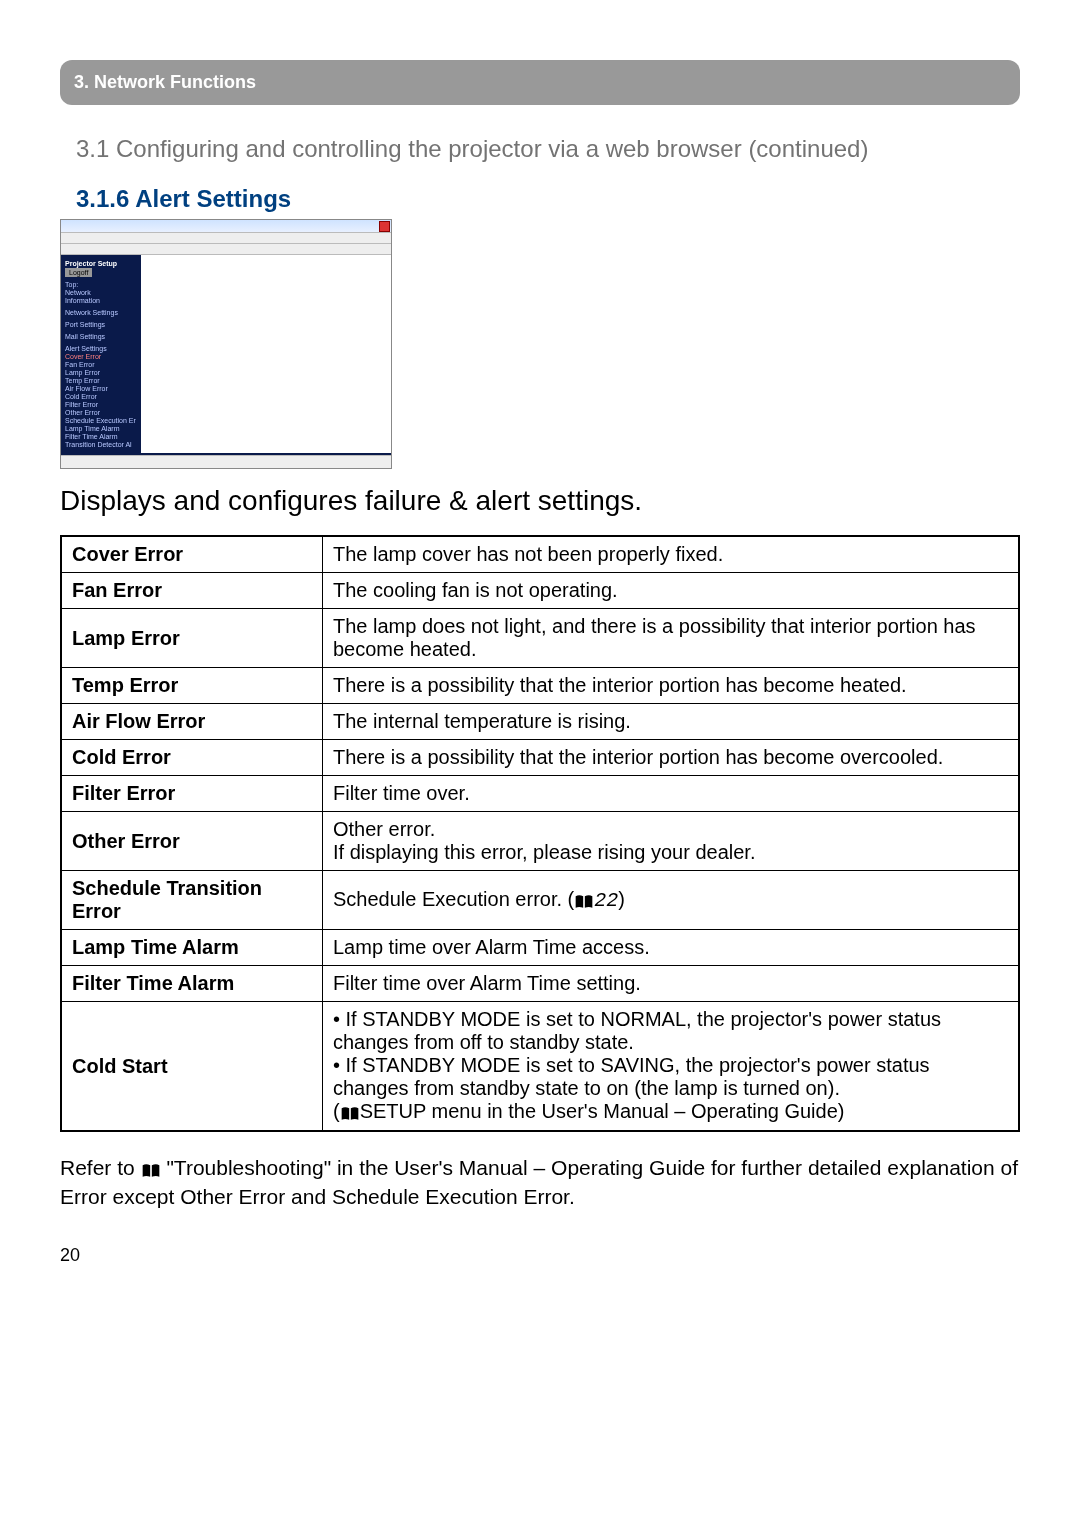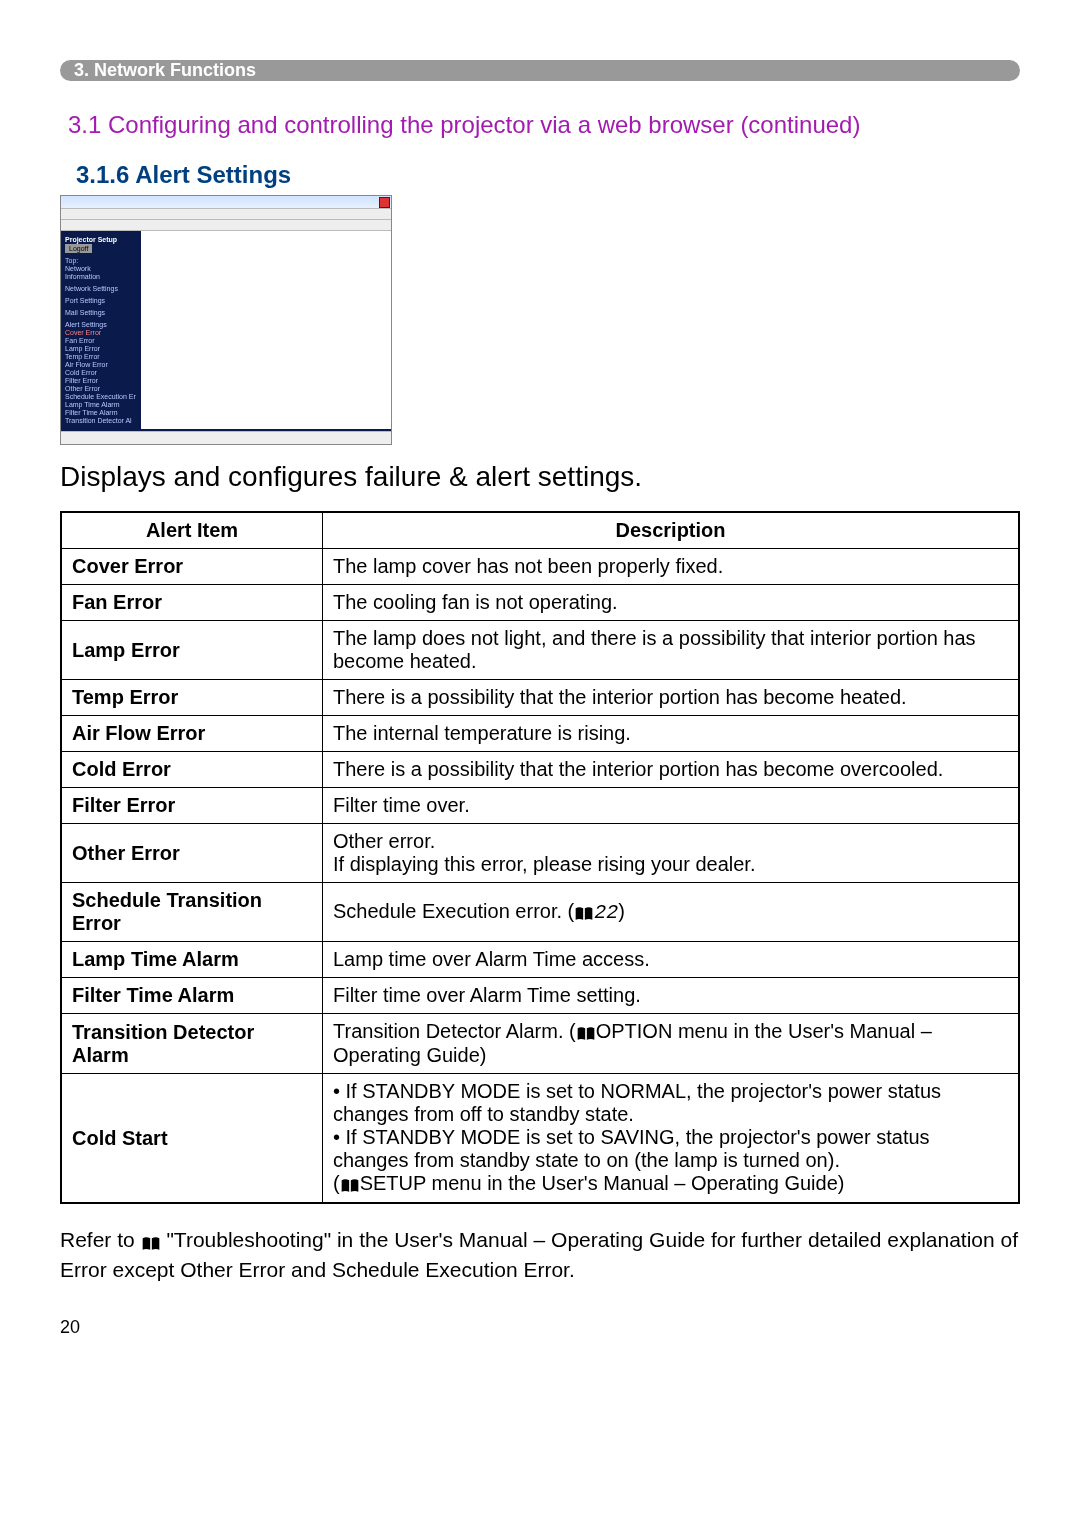--- a/index.html
+++ b/index.html
@@ -9,28 +9,28 @@
     font-size:20px;
     color:#000;
     background:#fff;
     width:1080px;
     box-sizing:border-box;
   }
   .chapter-bar{
     background:#999;
     color:#fff;
     font-weight:bold;
-    padding:0 14px;
+    padding:12px 14px;
     border-radius:12px;
     font-size:18px;
   }
   .section-title{
     font-size:24px;
-    margin:30px 0 22px 8px;
-    color:#a21caf;
+    margin:30px 0 22px 16px;
+    color:#737373;
   }
   .heading6{
     color:#004080;
     font-weight:bold;
     font-size:24px;
     margin:0 0 6px 16px;
   }
   .screenshot{
     width:330px;
     height:248px;
@@ -157,24 +157,20 @@
       </div>
     </div>
   </div>
   <div class="ss-foot"></div>
 </div>
 
 <div class="intro">Displays and configures failure &amp; alert settings.</div>
 
 <table class="alerts">
   <tbody>
-      <tr>
-    <th>Alert Item</th>
-    <th>Description</th>
-  </tr>
   <tr>
         <td class="name">Cover Error</td>
         <td>The lamp cover has not been properly fixed.</td>
       </tr>
   <tr>
         <td class="name">Fan Error</td>
         <td>The cooling fan is not operating.</td>
       </tr>
   <tr>
         <td class="name">Lamp Error</td>
@@ -212,28 +208,20 @@
     </td>
   </tr>
   <tr>
         <td class="name">Lamp Time Alarm</td>
         <td>Lamp time over Alarm Time access.</td>
       </tr>
   <tr>
         <td class="name">Filter Time Alarm</td>
         <td>Filter time over Alarm Time setting.</td>
       </tr>
-  <tr>
-    <td class="name">Transition Detector Alarm</td>
-    <td>
-      <span>Transition Detector Alarm. (</span><span class="book-icon"><svg viewBox="0 0 24 18">
-              <path d="M2 2 Q6 0 11 2 L11 16 Q6 14 2 16 Z M13 2 Q18 0 22 2 L22 16 Q18 14 13 16 Z" fill="#000"></path>
-            </svg></span><span>OPTION menu in the User's Manual – Operating Guide</span><span>)</span>
-    </td>
-  </tr>
   <tr>
     <td class="name">Cold Start</td>
     <td>
       <span>• If STANDBY MODE is set to NORMAL, the projector's power status changes from off to standby state.</span><br>
       <span>• If STANDBY MODE is set to SAVING, the projector's power status changes from standby state to on (the lamp is turned on).</span><br>
       (<span class="book-icon"><svg viewBox="0 0 24 18">
               <path d="M2 2 Q6 0 11 2 L11 16 Q6 14 2 16 Z M13 2 Q18 0 22 2 L22 16 Q18 14 13 16 Z" fill="#000"></path>
             </svg></span><span>SETUP menu in the User's Manual – Operating Guide</span>)
     </td>
   </tr>

